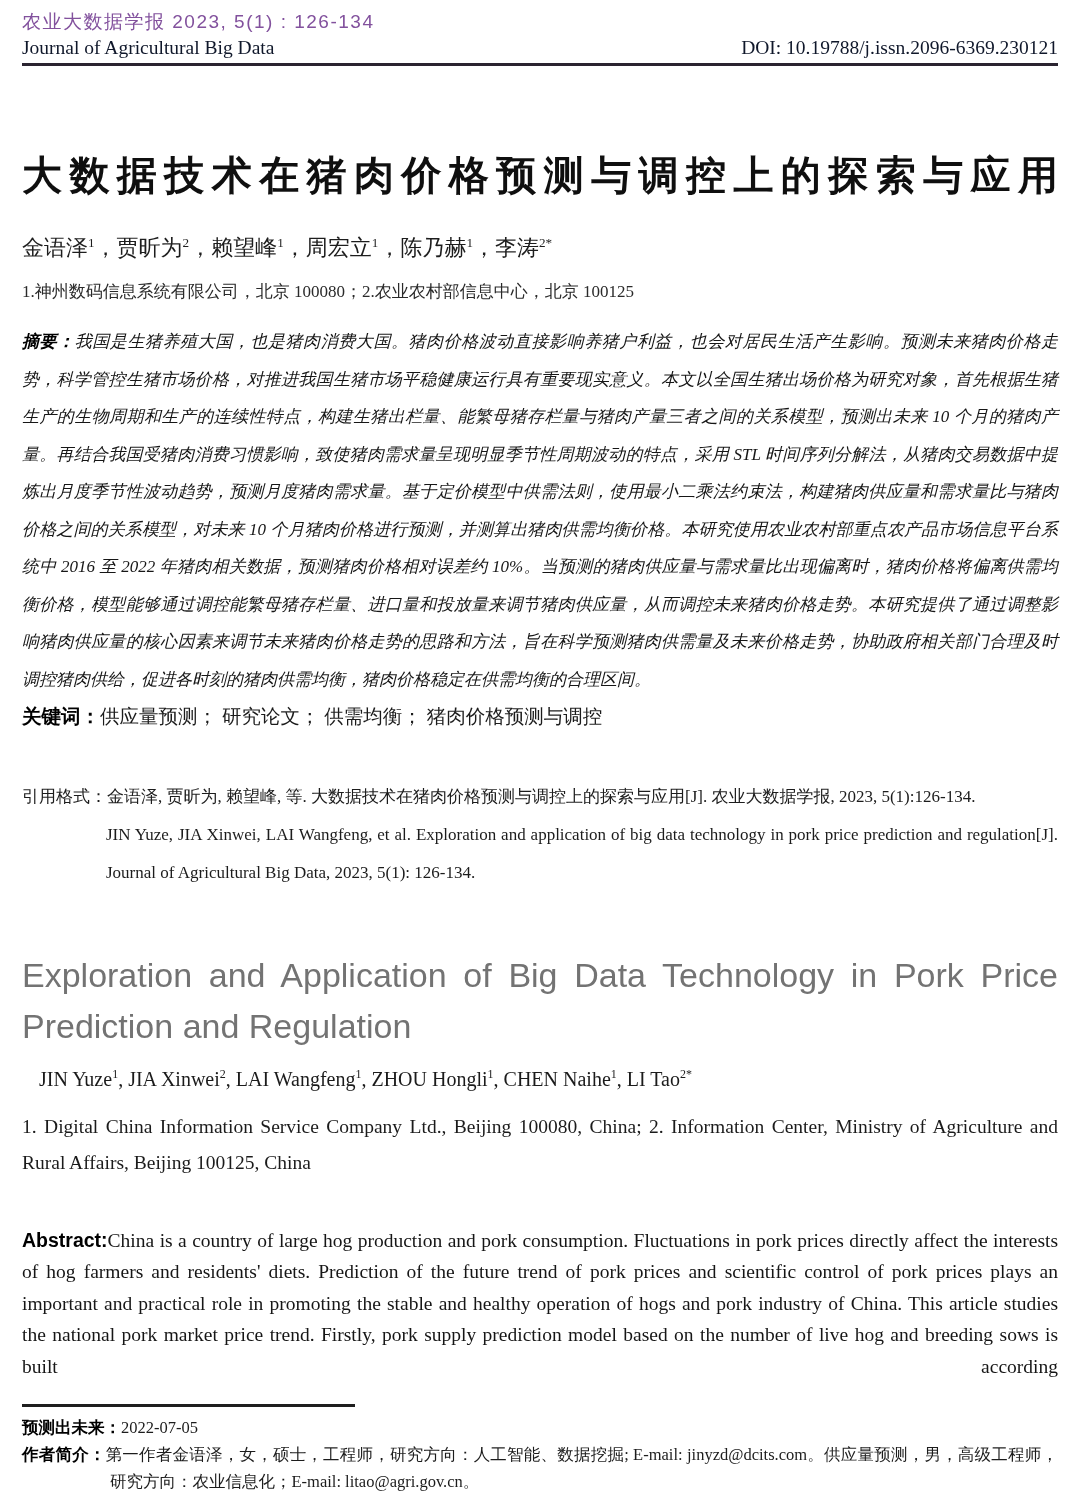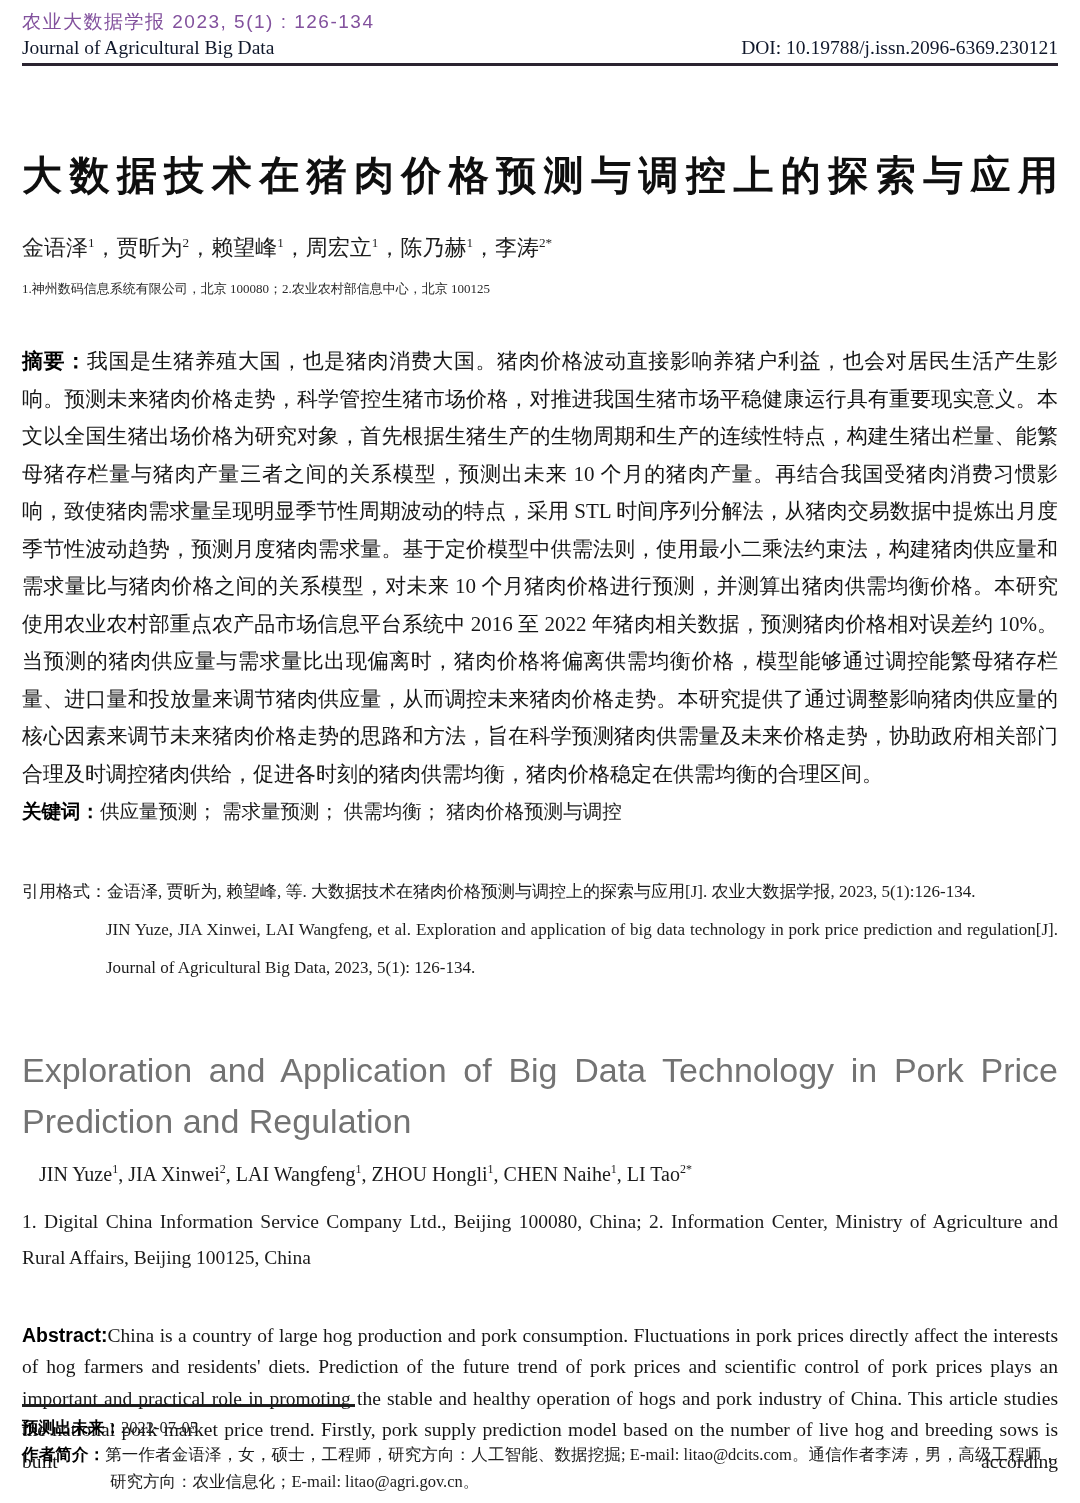--- a/index.html
+++ b/index.html
@@ -38,26 +38,26 @@
 
   
   .title-cn {
     margin-top:82px;
     font-family:"Liberation Sans","DejaVu Sans",sans-serif;
     font-weight:bold; font-size:40px; color:#0f0f0f;
     text-align:justify; text-align-last:justify;
   }
   .authors-cn { margin-top:30px; font-size:22px; color:#1d1d1d; }
   .authors-cn sup, .authors-en sup { font-size:0.6em; vertical-align:super; line-height:0; }
-  .affil-cn { margin-top:17px; font-size:13px; color:#2a2a2a; }
+  .affil-cn { margin-top:17px; font-size:17px; color:#2a2a2a; }
 
   
   .abs-cn {
-    margin-top:44px; font-size:21px; line-height:37.5px;
-    text-align:justify; color:#161616;
+    margin-top:20px; font-size:17px; line-height:37.5px;
+    text-align:justify; color:#161616;font-style:italic;
   }
   .lbl-hei { font-family:"Liberation Sans","DejaVu Sans",sans-serif; font-weight:bold; color:#000; }
   .kw-line { font-size:19.5px; line-height:37.5px; }
 
   
   .cite { margin-top:42px; font-size:17px; line-height:38px; color:#1c1c1c; }
   .cite-en { margin-left:84px; text-align:justify; }
 
   
   .title-en {
@@ -97,21 +97,21 @@
   <h1 class="title-cn">大数据技术在猪肉价格预测与调控上的探索与应用</h1>
 
   <div class="authors-cn">
     <span><span>金语泽</span><sup>1</sup><span>，</span></span><span><span>贾昕为</span><sup>2</sup><span>，</span></span><span><span>赖望峰</span><sup>1</sup><span>，</span></span><span><span>周宏立</span><sup>1</sup><span>，</span></span><span><span>陈乃赫</span><sup>1</sup><span>，</span></span><span><span>李涛</span><sup>2*</sup><span></span></span>
   </div>
 
   <div class="affil-cn">1.神州数码信息系统有限公司，北京 100080；2.农业农村部信息中心，北京 100125</div>
 
   <p class="abs-cn"><span class="lbl-hei">摘要：</span><span>我国是生猪养殖大国，也是猪肉消费大国。猪肉价格波动直接影响养猪户利益，也会对居民生活产生影响。预测未来猪肉价格走势，科学管控生猪市场价格，对推进我国生猪市场平稳健康运行具有重要现实意义。本文以全国生猪出场价格为研究对象，首先根据生猪生产的生物周期和生产的连续性特点，构建生猪出栏量、能繁母猪存栏量与猪肉产量三者之间的关系模型，预测出未来 10 个月的猪肉产量。再结合我国受猪肉消费习惯影响，致使猪肉需求量呈现明显季节性周期波动的特点，采用 STL 时间序列分解法，从猪肉交易数据中提炼出月度季节性波动趋势，预测月度猪肉需求量。基于定价模型中供需法则，使用最小二乘法约束法，构建猪肉供应量和需求量比与猪肉价格之间的关系模型，对未来 10 个月猪肉价格进行预测，并测算出猪肉供需均衡价格。本研究使用农业农村部重点农产品市场信息平台系统中 2016 至 2022 年猪肉相关数据，预测猪肉价格相对误差约 10%。当预测的猪肉供应量与需求量比出现偏离时，猪肉价格将偏离供需均衡价格，模型能够通过调控能繁母猪存栏量、进口量和投放量来调节猪肉供应量，从而调控未来猪肉价格走势。本研究提供了通过调整影响猪肉供应量的核心因素来调节未来猪肉价格走势的思路和方法，旨在科学预测猪肉供需量及未来价格走势，协助政府相关部门合理及时调控猪肉供给，促进各时刻的猪肉供需均衡，猪肉价格稳定在供需均衡的合理区间。</span></p>
 
-  <p class="kw-line"><span class="lbl-hei">关键词：</span><span>供应量预测； 需求量预测； 供需均衡； 猪肉价格预测与调控</span></p>
+  <p class="kw-line"><span class="lbl-hei">关键词：</span><span>供应量预测； 研究论文； 供需均衡； 猪肉价格预测与调控</span></p>
 
   <div class="cite">
     <div><span>引用格式：</span><span>金语泽, 贾昕为, 赖望峰, 等. 大数据技术在猪肉价格预测与调控上的探索与应用[J]. 农业大数据学报, 2023, 5(1):126-134.</span></div>
     <div class="cite-en">JIN Yuze, JIA Xinwei, LAI Wangfeng, et al. Exploration and application of big data technology in pork price prediction and regulation[J]. Journal of Agricultural Big Data, 2023, 5(1): 126-134.</div>
   </div>
 
   <div class="title-en">
     <div class="l1">Exploration and Application of Big Data Technology in Pork Price</div>
     <div class="l2">Prediction and Regulation</div>
   </div>
@@ -120,16 +120,16 @@
     <span><span>JIN Yuze</span><sup>1</sup><span>, </span></span><span><span>JIA Xinwei</span><sup>2</sup><span>, </span></span><span><span>LAI Wangfeng</span><sup>1</sup><span>, </span></span><span><span>ZHOU Hongli</span><sup>1</sup><span>, </span></span><span><span>CHEN Naihe</span><sup>1</sup><span>, </span></span><span><span>LI Tao</span><sup>2*</sup><span></span></span>
   </div>
 
   <div class="affil-en">1. Digital China Information Service Company Ltd., Beijing 100080, China; 2. Information Center, Ministry of Agriculture and Rural Affairs, Beijing 100125, China</div>
 
   <p class="abs-en"><span class="lbl-sans-b">Abstract:</span><span>China is a country of large hog production and pork consumption. Fluctuations in pork prices directly affect the interests of hog farmers and residents' diets. Prediction of the future trend of pork prices and scientific control of pork prices plays an important and practical role in promoting the stable and healthy operation of hogs and pork industry of China. This article studies the national pork market price trend. Firstly, pork supply prediction model based on the number of live hog and breeding sows is built according</span></p>
 
   <div class="footer">
     <div class="footer-rule"></div>
     <div><span class="lbl-sans-b">预测出未来：</span><span>2022-07-05</span></div>
-    <div class="hang"><span class="lbl-sans-b">作者简介：</span><span>第一作者金语泽，女，硕士，工程师，研究方向：人工智能、数据挖掘; E-mail: litao@dcits.com。通信作者李涛，男，高级工程师，研究方向：农业信息化；E-mail: litao@agri.gov.cn。</span></div>
+    <div class="hang"><span class="lbl-sans-b">作者简介：</span><span>第一作者金语泽，女，硕士，工程师，研究方向：人工智能、数据挖掘; E-mail: jinyzd@dcits.com。供应量预测，男，高级工程师，研究方向：农业信息化；E-mail: litao@agri.gov.cn。</span></div>
   </div>
 
 </div>
 
 </body></html>

